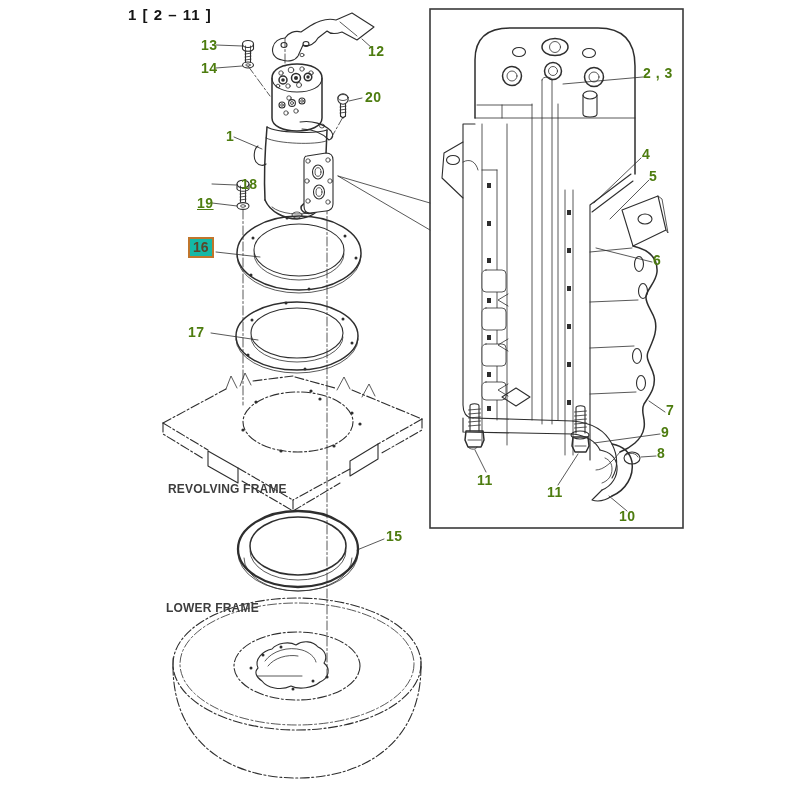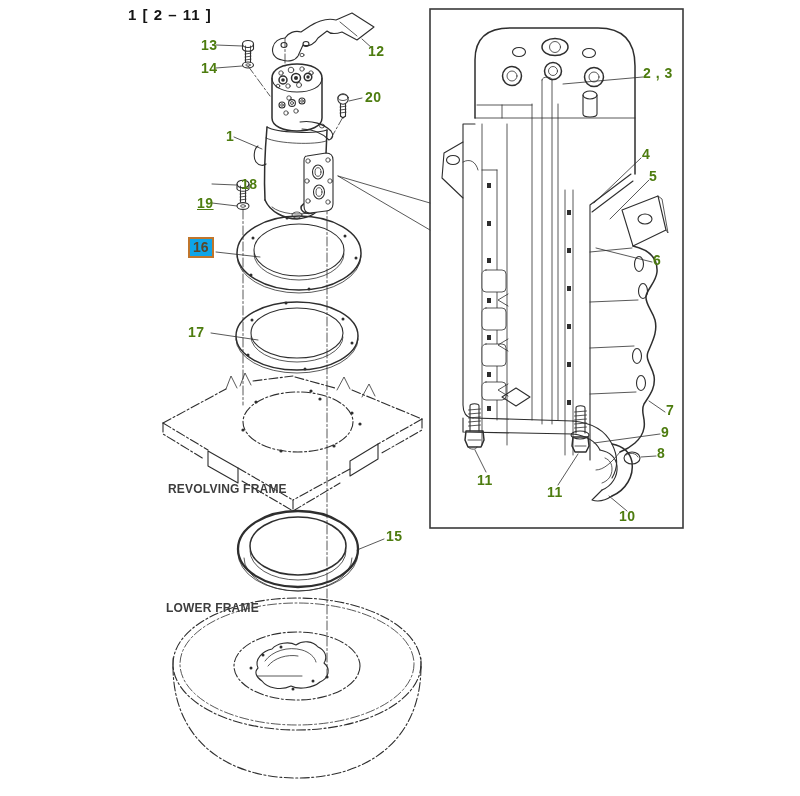--- a/index.html
+++ b/index.html
@@ -18,21 +18,21 @@
   .wh{fill:#ffffff;}
   #page-title{
     position:absolute;left:128px;top:6px;font-size:15px;font-weight:bold;
     color:#141414;letter-spacing:1px;white-space:pre;
   }
   .part-label{
     position:absolute;font-weight:bold;font-size:14px;line-height:1;
     color:#4d7c0f;letter-spacing:0.5px;white-space:pre;cursor:pointer;
   }
   .part-label.highlighted{
-    background:#0ea5e9;border:2px solid #c0762c;color:#5a452a;
+    background:#14b8a6;border:2px solid #c0762c;color:#5a452a;
     padding:1px 3px 2px 3px;margin-left:-5px;margin-top:-4px;letter-spacing:0;
   }
   .caption{
     position:absolute;font-size:12px;font-weight:bold;color:#3d3d3d;
     letter-spacing:0.2px;white-space:pre;
   }
 </style>
 </head>
 <body>
 

